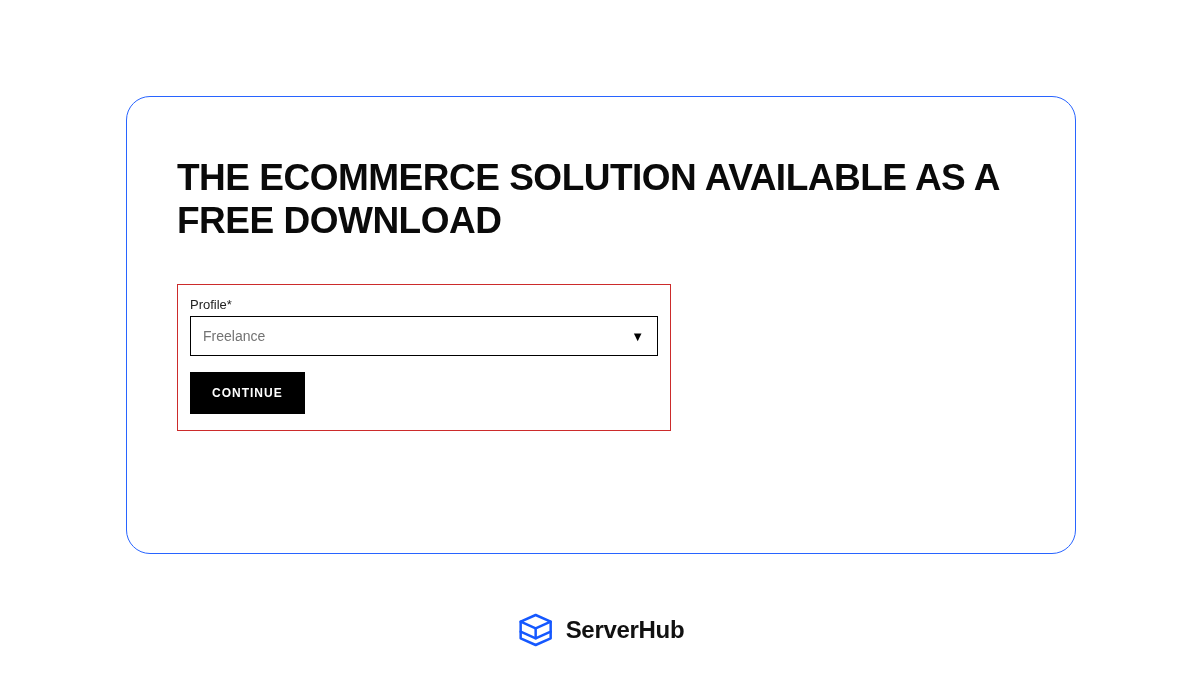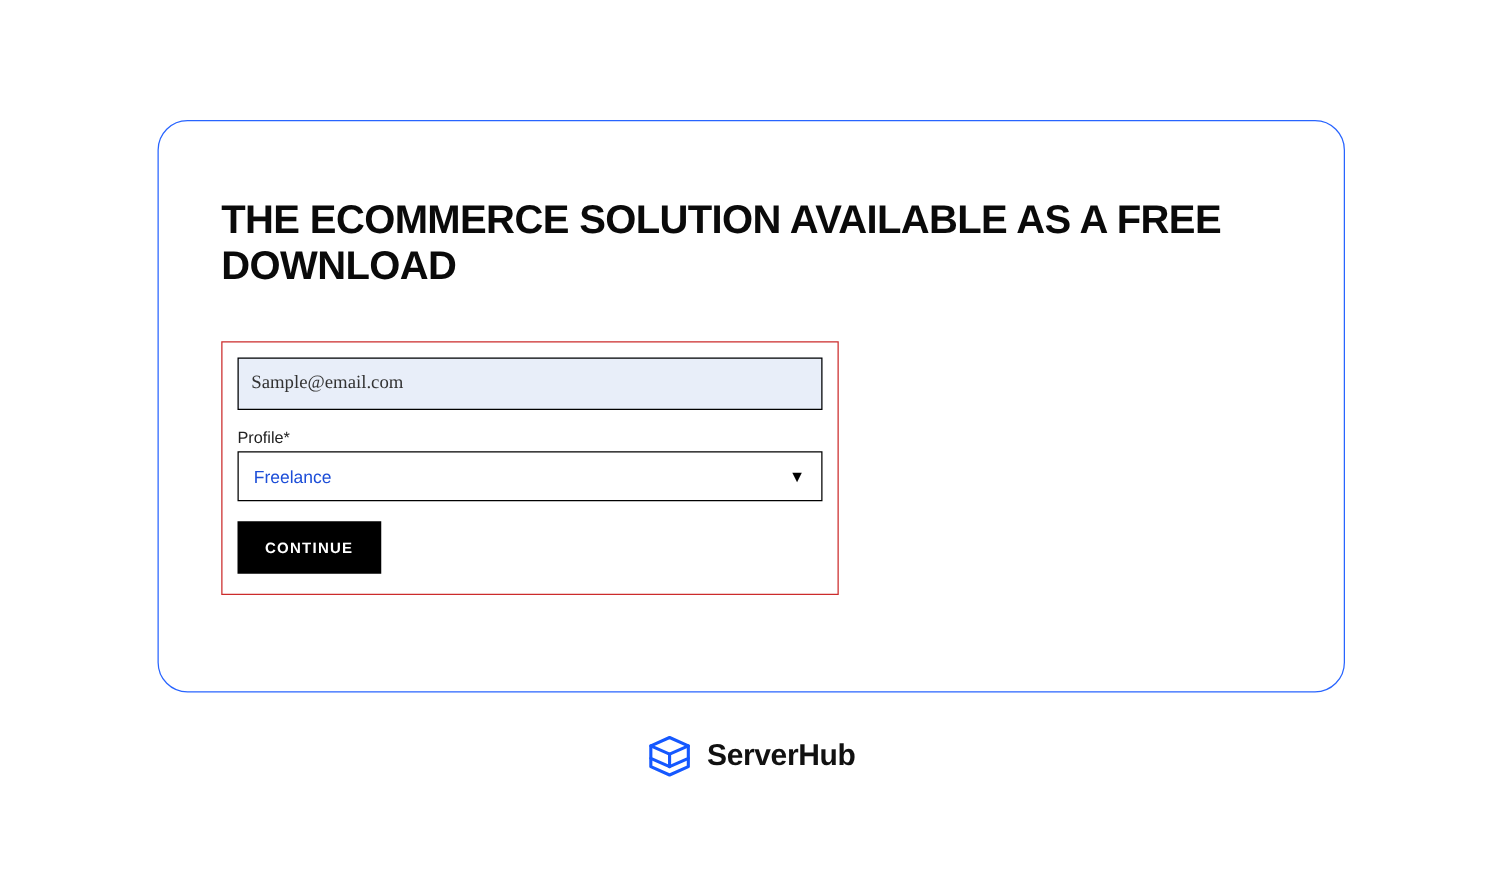--- a/index.html
+++ b/index.html
@@ -15,21 +15,21 @@
       top: 96px;
       left: 126px;
       width: 950px;
       height: 458px;
       border: 1.5px solid #2864ff;
       border-radius: 24px;
       background: #ffffff;
       padding: 60px 50px 40px 50px;
     }
     .heading {
-      font-size: 32px;
+      font-size: 37px;
       font-weight: 900;
       letter-spacing: -0.5px;
       line-height: 1.15;
       color: #0a0a0a;
       text-transform: uppercase;
       font-family: Arial Black, Arial, sans-serif;
       margin-bottom: 42px;
     }
     .form-box {
       width: 494px;
@@ -59,21 +59,21 @@
       width: 100%;
       margin-bottom: 16px;
     }
     .profile-select {
       width: 100%;
       height: 40px;
       border: 1.5px solid #000;
       background: #ffffff;
       padding: 0 12px;
       font-size: 14px;
-      color: #1d4ed8;
+      color: #737373;
       appearance: none;
       -webkit-appearance: none;
       outline: none;
       cursor: pointer;
     }
     .select-caret {
       position: absolute;
       right: 14px;
       top: 50%;
       transform: translateY(-50%);
@@ -89,41 +89,40 @@
       font-size: 12px;
       font-weight: 900;
       letter-spacing: 1px;
       cursor: pointer;
       font-family: Arial Black, Arial, sans-serif;
     }
     .footer-logo {
       position: absolute;
       left: 50%;
       transform: translateX(-50%);
-      top: 585px;
+      top: 610px;
       display: flex;
       align-items: center;
       gap: 10px;
     }
     .logo-text {
       font-size: 24px;
       font-weight: 700;
       color: #111;
       letter-spacing: -0.3px;
     }
     .logo-icon svg { display: block; }
   </style>
 </head>
 <body>
 
 <div class="card">
   <h1 class="heading">THE ECOMMERCE SOLUTION AVAILABLE AS A FREE DOWNLOAD</h1>
 
   <div class="form-box">
-    <input type="text" class="email-input" value="Sample@email.com" style="">
 
     <label class="field-label">Profile*</label>
     <div class="select-wrap">
       <select class="profile-select">
         <option>Freelance</option>
       </select>
       <span class="select-caret">▼</span>
     </div>
 
     <button class="continue-btn">CONTINUE</button>

